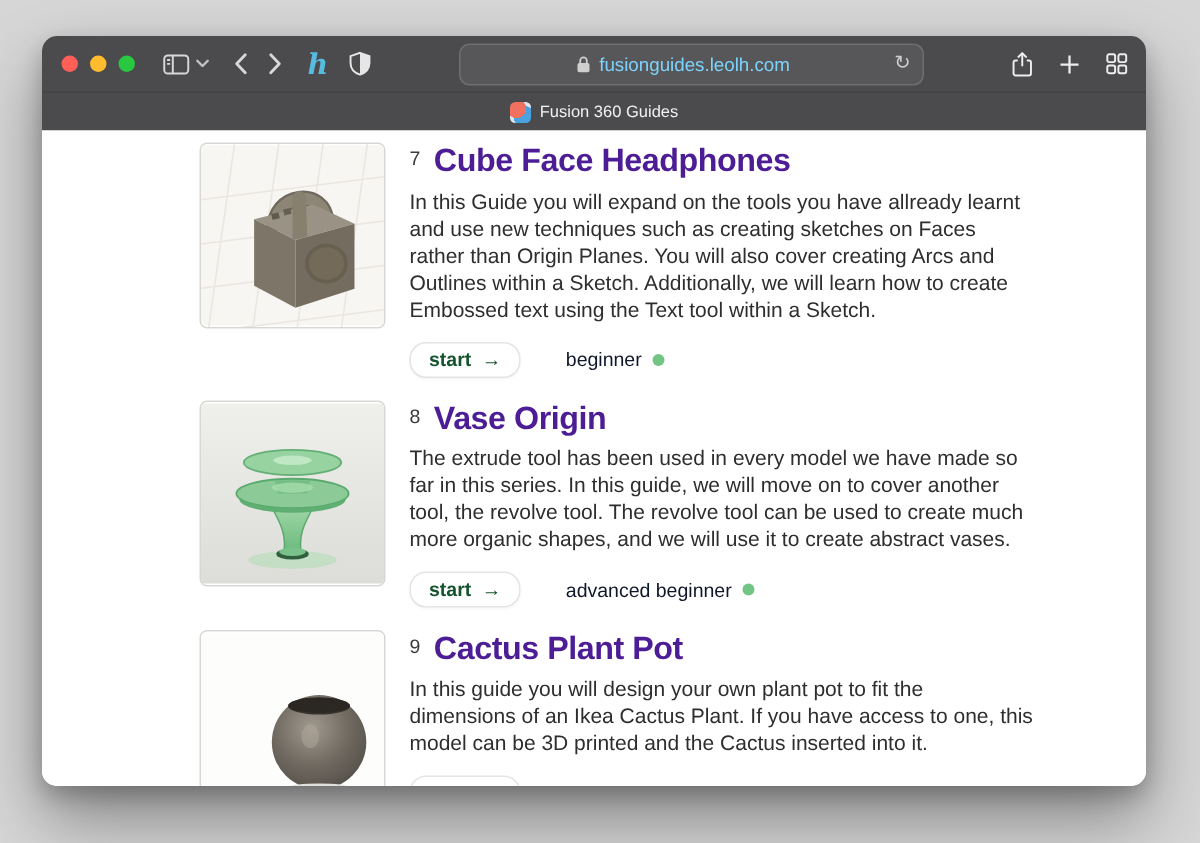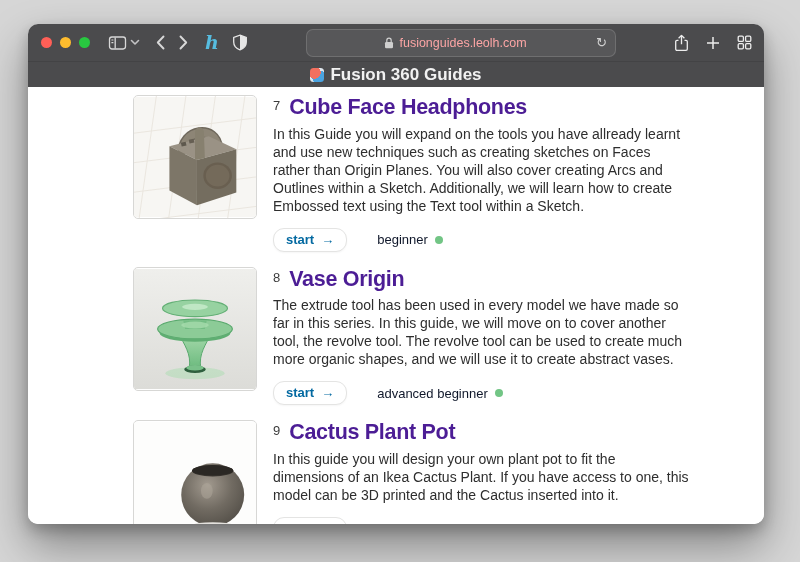--- a/index.html
+++ b/index.html
@@ -15,43 +15,43 @@
   .light.red{background:#ff5f57;}.light.yellow{background:#febc2e;}.light.green{background:#28c840;}
   .tbtn{display:flex;align-items:center;justify-content:center;background:none;border:none;
     padding:0;cursor:default;color:#d8d8d8;}
   .sidebar-group{display:flex;align-items:center;gap:3px;margin-right:16px;}
   .nav-group{display:flex;align-items:center;gap:14px;margin-right:16px;}
   .ext-group{display:flex;align-items:center;gap:12px;margin-right:14px;}
   .urlfield{flex:0 1 292px;height:26px;margin:0 auto;display:flex;align-items:center;
     background:rgba(255,255,255,.07);border:1px solid rgba(255,255,255,.14);border-radius:7px;
     padding:0 8px;min-width:0;}
   .urlcenter{flex:1;display:flex;align-items:center;justify-content:center;gap:5px;min-width:0;}
-  .urltext{color:#fca5a5;font-size:12.5px;white-space:nowrap;}
+  .urltext{color:#7dd3fc;font-size:12.5px;white-space:nowrap;}
   .reload{color:#cfcfcf;font-size:13px;line-height:1;font-family:"DejaVu Sans",sans-serif;}
   .right-group{display:flex;align-items:center;gap:17px;margin-left:14px;}
   .tabbar{height:25px;display:flex;align-items:center;justify-content:center;gap:6px;
     border-top:1px solid rgba(0,0,0,.10);}
   .favicon{width:14px;height:14px;border-radius:3.5px;flex:0 0 auto;
     background:radial-gradient(circle at 32% 32%,#f2705f 0 46%,rgba(0,0,0,0) 47%),
                radial-gradient(circle at 66% 68%,#4aa3e0 0 52%,rgba(0,0,0,0) 53%),#dfe7ee;}
-  .tabtitle{color:#f1f1f1;font-size:17px;font-weight:700;}
+  .tabtitle{color:#f1f1f1;font-size:11px;font-weight:400;}
   
   .content{flex:1;background:#fff;overflow:hidden;padding:8px 0 0 105px;}
   .card{display:flex;gap:16px;margin-bottom:15px;}
   .thumb{flex:0 0 124px;width:124px;height:124px;border:1px solid #d7d7d5;border-radius:5px;
     overflow:hidden;background:#fff;box-sizing:border-box;}
   .thumb svg{display:block;width:100%;height:100%;}
   .gbody{width:416px;}
   .trow{display:flex;align-items:flex-start;gap:9px;margin-top:1px;}
   .gnum{font-size:13px;font-weight:500;color:#3c3c3c;margin-top:2px;}
   .gtitle{font-size:21.5px;font-weight:700;color:#4c1d95;letter-spacing:-.3px;line-height:1.1;}
   .gdesc{font-size:14px;line-height:18px;color:#2e2e2e;margin-top:5px;}
   .brow{display:flex;align-items:center;margin-top:13px;}
   .startbtn{display:inline-flex;align-items:center;gap:7px;background:#fff;border:1.5px solid #e4e4e3;
-    border-radius:11px;padding:3px 12px 4px;font-size:13px;font-weight:600;color:#0369a1;
+    border-radius:11px;padding:3px 12px 4px;font-size:13px;font-weight:600;color:#14532d;
     font-family:"Liberation Sans",sans-serif;cursor:pointer;box-shadow:0 1px 2px rgba(0,0,0,.04);}
   .startarrow{font-size:13px;font-weight:400;}
   .level{display:flex;align-items:center;gap:7px;margin-left:30px;font-size:13px;
     font-weight:500;color:#0f172a;}
   .dot{width:8px;height:8px;border-radius:50%;background:#72c585;}
 </style>
 </head>
 <body>
 
 <div class="window">

